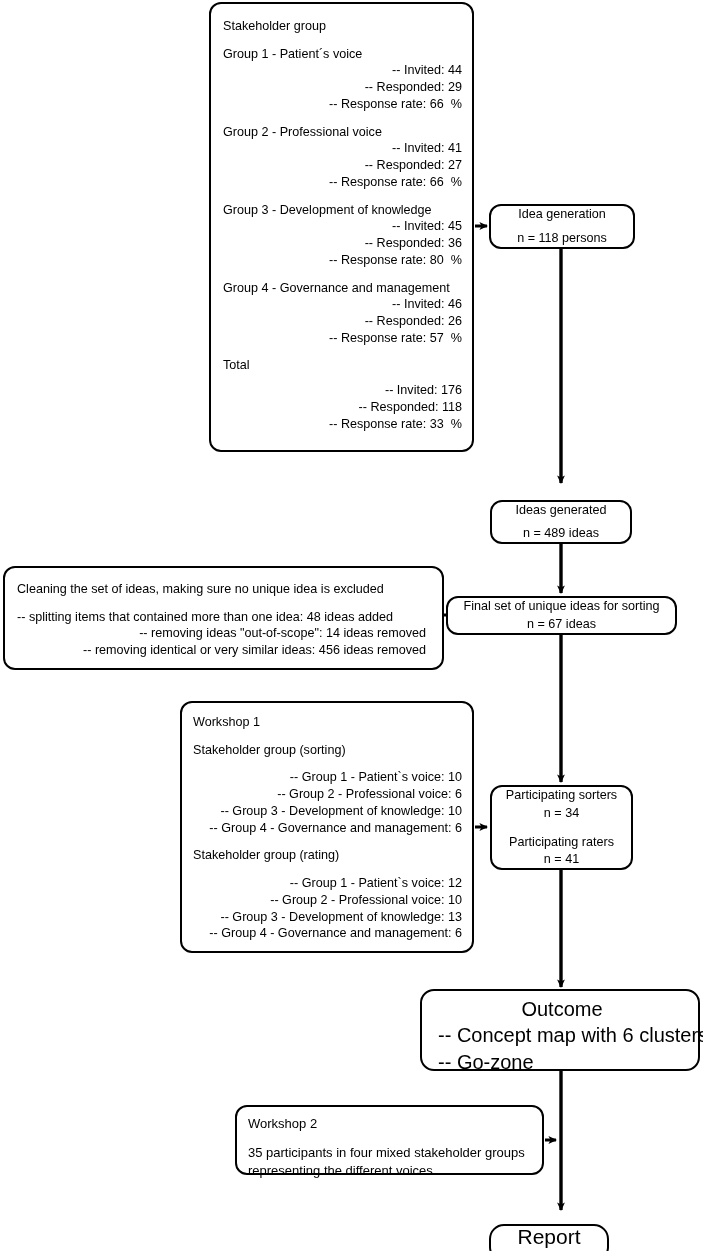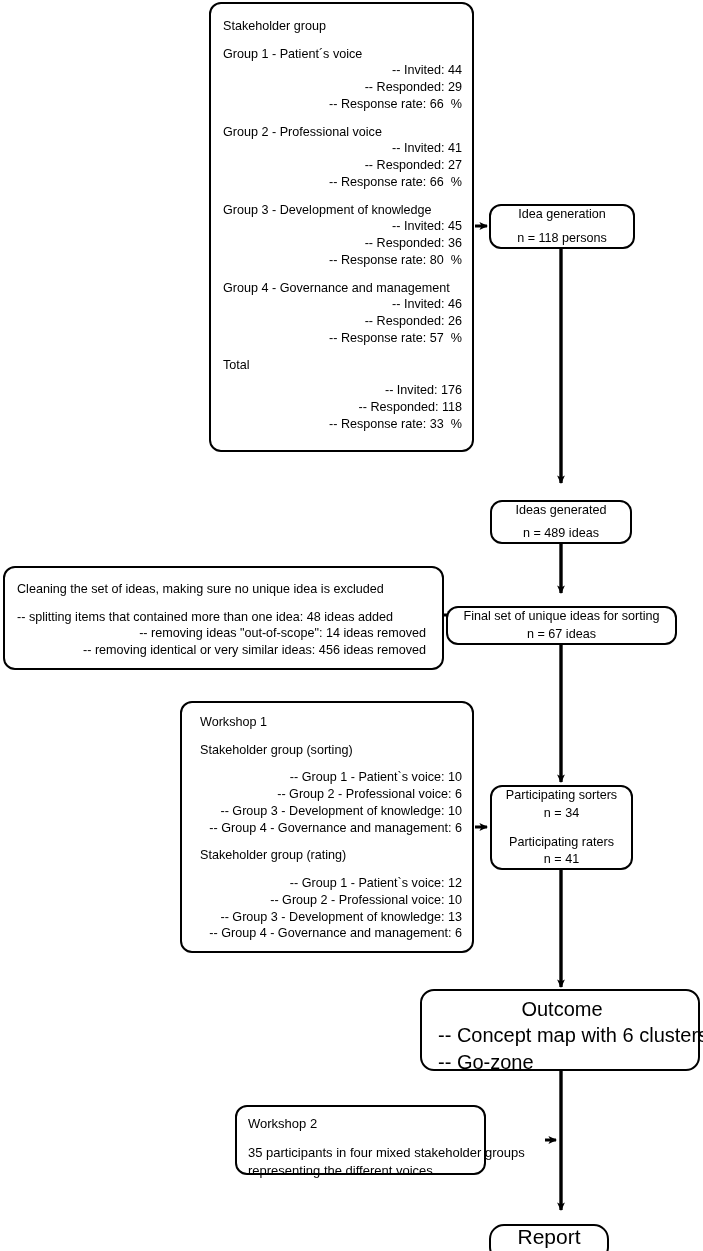--- a/index.html
+++ b/index.html
@@ -101,28 +101,28 @@
   <div class="box" style="left:3px;top:566px;width:441px;height:104px;">
     <div class="pad" style="padding:13px 16px 10px 12px;">
       <div class="ln l">Cleaning the set of ideas, making sure no unique idea is excluded</div>
       <div class="gap"></div>
       <div class="ln l">-- splitting items that contained more than one idea: 48 ideas added</div>
       <div class="ln r">-- removing ideas "out-of-scope": 14 ideas removed</div>
       <div class="ln r">-- removing identical or very similar ideas: 456 ideas removed</div>
     </div>
   </div>
 
-  <div class="box" style="left:446px;top:596px;width:231px;height:39px;margin-top:10px;">
+  <div class="box" style="left:446px;top:596px;width:231px;height:39px;">
     <div class="ctrblock">
       <div class="ln c">Final set of unique ideas for sorting</div>
       <div class="ln c">n = 67 ideas</div>
     </div>
   </div>
 
-  <div class="box" style="left:180px;top:701px;width:294px;height:252px;padding-left:7px;">
+  <div class="box" style="left:180px;top:701px;width:294px;height:252px;">
     <div class="pad" style="padding:11px 10px 10px 11px;">
       <div class="ln l">Workshop 1</div>
       <div class="gap"></div>
       <div class="ln l">Stakeholder group (sorting)</div>
       <div class="gap"></div>
       <div class="ln r">-- Group 1 - Patient`s voice: 10</div>
       <div class="ln r">-- Group 2 - Professional voice: 6</div>
       <div class="ln r">-- Group 3 - Development of knowledge: 10</div>
       <div class="ln r">-- Group 4 - Governance and management: 6</div>
       <div class="gap"></div>
@@ -146,21 +146,21 @@
   </div>
 
   <div class="box" style="left:420px;top:989px;width:280px;height:82px;border-radius:14px;">
     <div class="pad" style="padding:5px 12px 4px 16px;">
       <div class="ln c big">Outcome</div>
       <div class="ln l big">-- Concept map with 6 clusters</div>
       <div class="ln l big">-- Go-zone</div>
     </div>
   </div>
 
-  <div class="box" style="left:235px;top:1105px;width:251px;height:70px;">
+  <div class="box" style="left:235px;top:1105px;width:309px;height:70px;">
     <div class="pad" style="padding:8px 10px 8px 11px;">
       <div class="ln l mid">Workshop 2</div>
       <div class="gap"></div>
       <div class="ln l mid">35 participants in four mixed stakeholder groups</div>
       <div class="ln l mid">representing the different voices</div>
     </div>
   </div>
 
   <div class="box" style="left:489px;top:1224px;width:120px;height:38px;border-radius:15px;">
     <div class="ctrblock">

